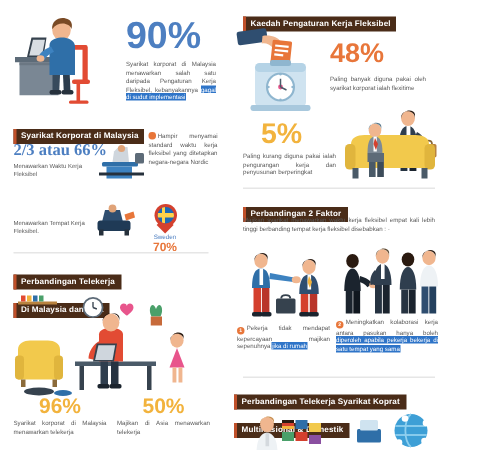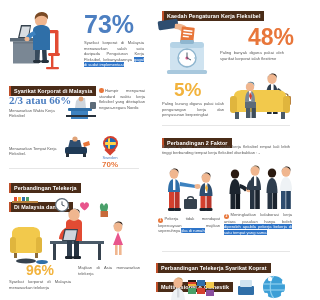--- a/index.html
+++ b/index.html
@@ -106,21 +106,21 @@
         <path d="M26 23 C21 25, 18 28, 17.5 30.5 L21.5 32 C23 29.5, 25.5 27.5, 28 26.5 Z" fill="#3d82c0"></path>
         <ellipse cx="19" cy="31" rx="2.6" ry="2.2" fill="#f0b68f"></ellipse>
 
         <path d="M27 42 L27 53 L31.5 53 L32 42 Z" fill="#374a5c"></path>
         <path d="M34 42 L34.5 53 L39 53 L38.5 42 Z" fill="#2d3e4e"></path>
         <rect x="25" y="52" width="8" height="3" rx="1.4" fill="#26313c"></rect>
         <rect x="33" y="52" width="8" height="3" rx="1.4" fill="#26313c"></rect>
       </svg>
     </div>
 
-    <div class="stat stat-blue" style="position:absolute;left:84px;top:12px;font-size:25px;">73%</div>
+    <div class="stat stat-blue" style="position:absolute;left:84px;top:12px;font-size:25px;">90%</div>
 
     <div class="body-txt" style="position:absolute;left:84px;top:40px;width:60px;">
       <span>Syarikat korporat di Malaysia menawarkan salah satu daripada Pengaturan Kerja Fleksibel, kebanyakannya </span><span class="sel">gagal di sudut implementasi</span>
     </div>
 
     <div style="position:absolute;left:9px;top:79px;">
       <span class="banner">Syarikat Korporat di Malaysia</span>
     </div>
 
     <div class="stat stat-blue" style="position:absolute;left:9px;top:95px;font-size:11px;font-family:Liberation Serif, serif;">2/3 atau 66%</div>
@@ -226,20 +226,21 @@
         <ellipse cx="36" cy="65" rx="6" ry="2" fill="#2f6fa8"></ellipse>
       </svg>
     </div>
 
     <div style="position:absolute;left:9px;top:263px;width:62px;">
       <div class="stat stat-yellow" style="font-size:14px;text-align:center;">96%</div>
       <div class="body-txt c" style="margin-top:2px;text-align:justify;">Syarikat korporat di Malaysia menawarkan telekerja</div>
     </div>
 
     <div style="position:absolute;left:78px;top:263px;width:62px;">
+      <div class="stat stat-yellow" style="font-size:14px;text-align:center;">50%</div>
       <div class="body-txt c" style="margin-top:2px;text-align:justify;">Majikan di Asia menawarkan telekerja</div>
     </div>
   </div>
 
   <div class="col colR">
 
     <div style="position:absolute;left:12px;top:4px;">
       <span class="banner">Kaedah Pengaturan Kerja Fleksibel</span>
     </div>
 
@@ -264,21 +265,21 @@
         <line x1="31" y1="40" x2="35" y2="42" stroke="#4a5a68" stroke-width="1"></line>
         <circle cx="31" cy="31.5" r="0.8" fill="#8fb6cf"></circle>
         <circle cx="39" cy="40" r="0.8" fill="#8fb6cf"></circle>
         <circle cx="31" cy="48.5" r="0.8" fill="#8fb6cf"></circle>
         <circle cx="23" cy="40" r="0.8" fill="#8fb6cf"></circle>
 
         <rect x="11" y="52" width="40" height="4" rx="1.6" fill="#a8c8dd"></rect>
       </svg>
     </div>
 
-    <div class="stat stat-orange" style="position:absolute;left:70px;top:26px;font-size:23px;margin-left:28px;">48%</div>
+    <div class="stat stat-orange" style="position:absolute;left:70px;top:26px;font-size:18px;">48%</div>
     <div class="body-txt" style="position:absolute;left:70px;top:50px;width:64px;">Paling banyak diguna pakai oleh syarikat korporat ialah flexitime</div>
 
     <div class="stat stat-yellow" style="position:absolute;left:24px;top:80px;font-size:19px;">5%</div>
     <div class="body-txt" style="position:absolute;left:12px;top:101px;width:62px;">Paling kurang diguna pakai ialah pengurangan kerja dan penyusunan berperingkat</div>
 
     <div class="ill" style="left:78px;top:70px;">
       <svg viewBox="0 0 70 54" width="70" height="54">
 
         <ellipse cx="44" cy="9" rx="4.6" ry="5" fill="#f0b68f"></ellipse>
         <path d="M39.4 9 C39 2.6, 48.6 2.6, 48.6 9 L48.6 6 C48 2.4, 40 2.4, 39.4 9 Z" fill="#2a1a10"></path>

